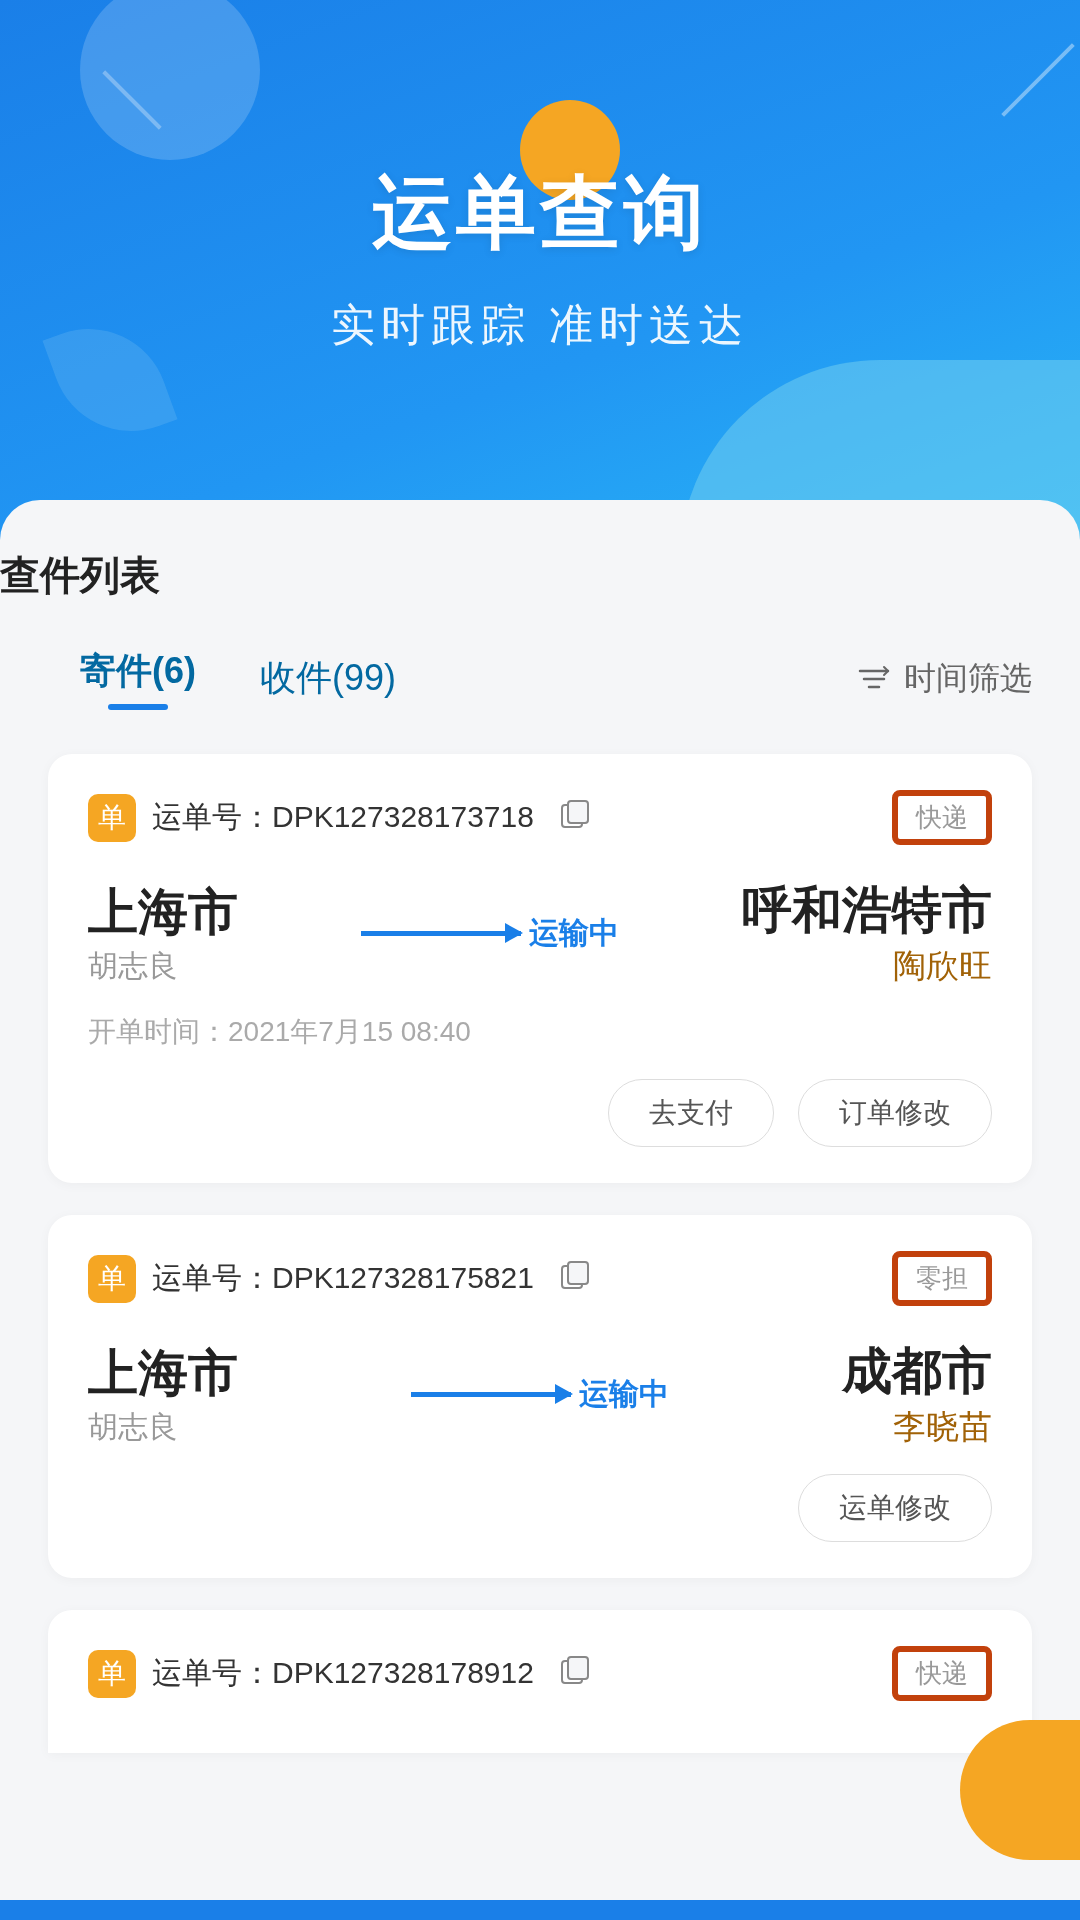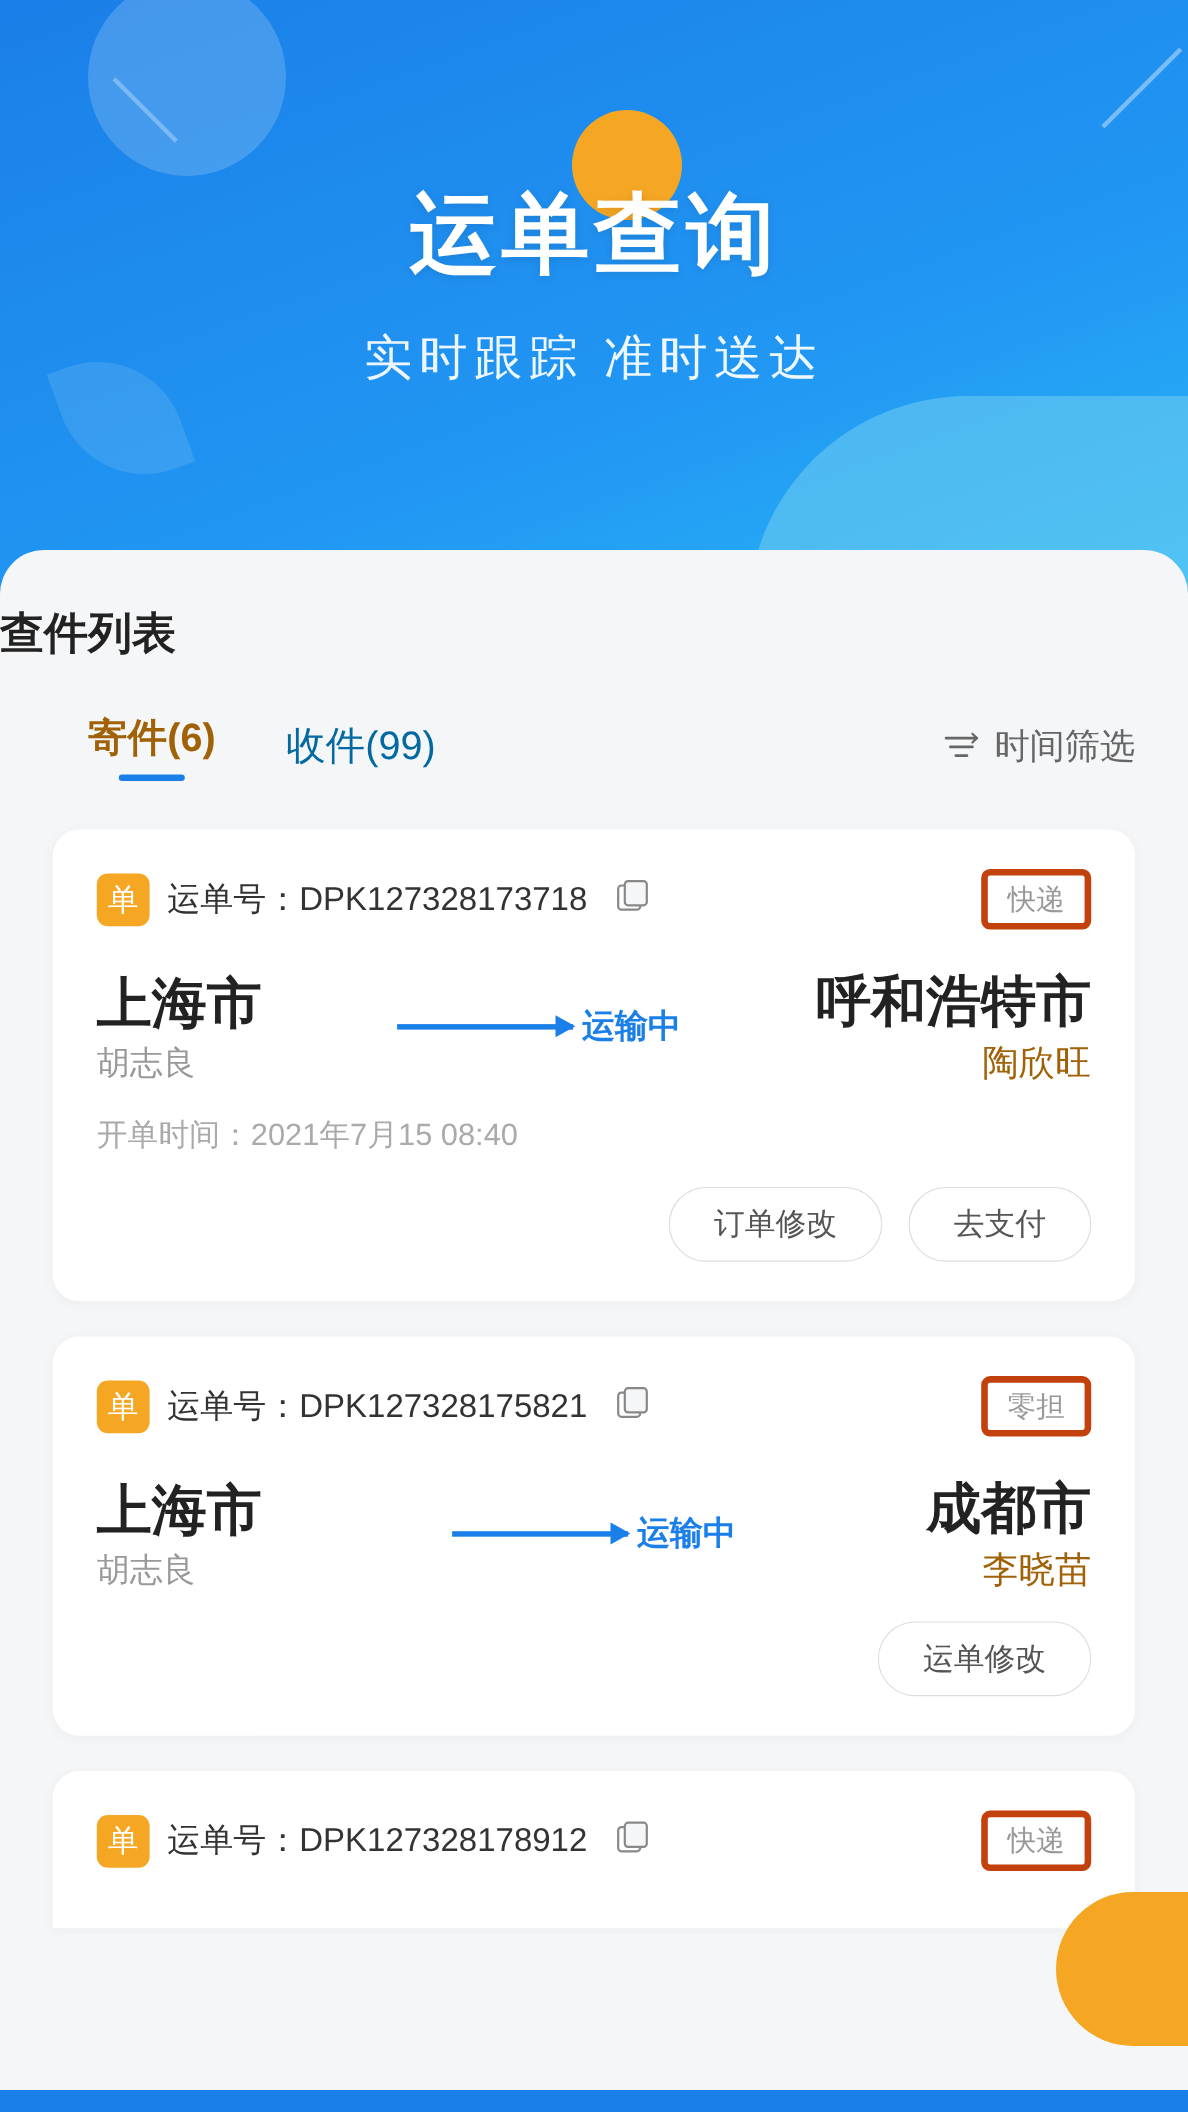--- a/index.html
+++ b/index.html
@@ -166,21 +166,21 @@
       cursor: pointer;
       position: relative;
     }
 
     .tab-label {
       font-size: 36px;
       color: #0369a1;
     }
 
     .tab-item.active .tab-label {
-      color: #a16207;
+      color: #0369a1;
       font-weight: 600;
     }
 
     .tab-underline {
       width: 60px;
       height: 6px;
       background: #1a7fe8;
       border-radius: 3px;
       margin-top: 8px;
     }
@@ -433,22 +433,22 @@
       </div>
       <div style="text-align:right">
         <div class="route-city">呼和浩特市</div>
         <div class="route-receiver-name">陶欣旺</div>
       </div>
     </div>
 
     <div class="order-date">开单时间：2021年7月15 08:40</div>
 
     <div class="action-row">
+      <button class="action-btn">去支付</button>
       <button class="action-btn">订单修改</button>
-      <button class="action-btn">去支付</button>
     </div>
   </div>
 
   <div class="order-card">
     <div class="order-header">
       <div class="order-header-left">
         <div class="order-icon">
           <span>单</span>
         </div>
         <span class="order-number-text">运单号：DPK127328175821</span>

